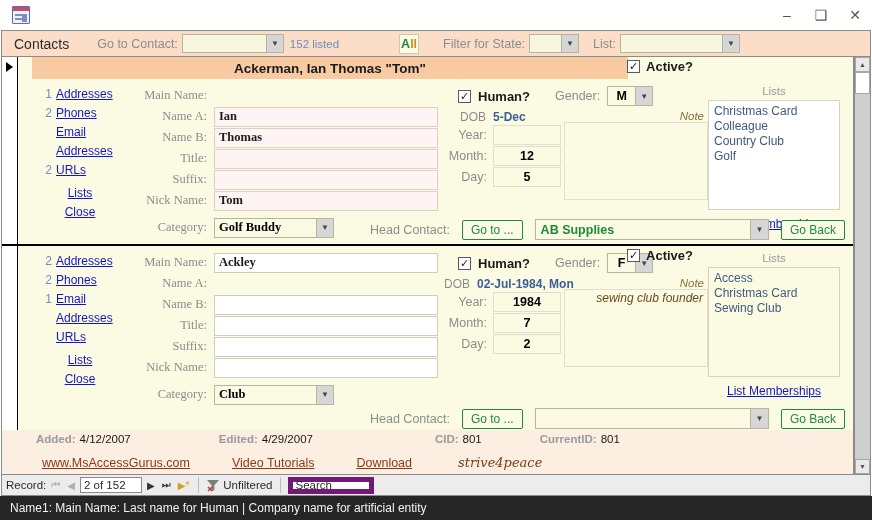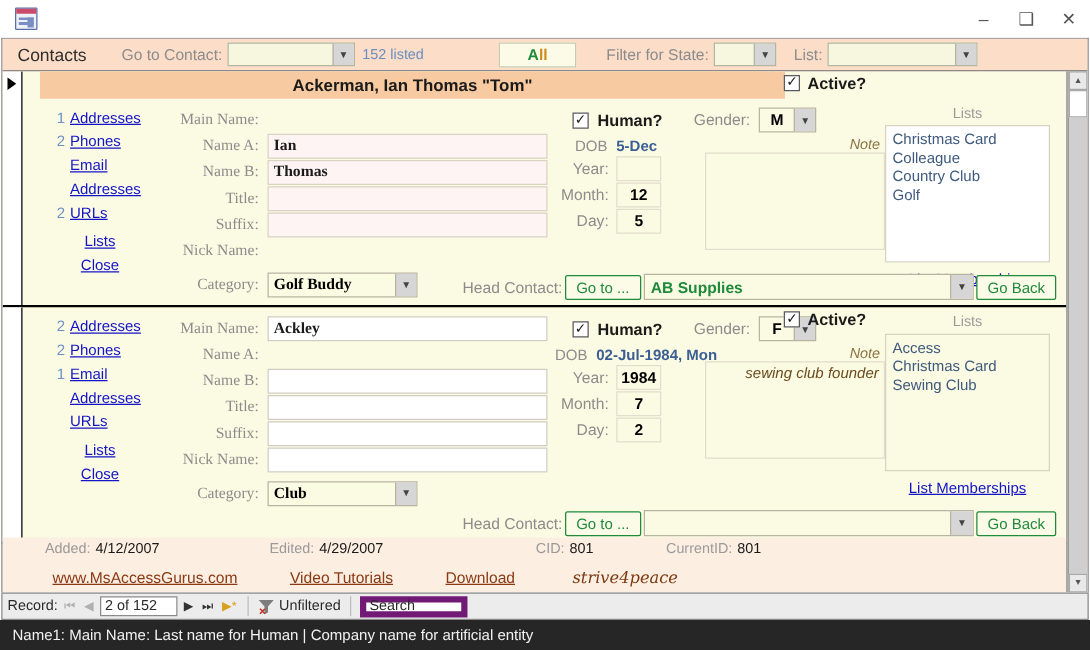--- a/index.html
+++ b/index.html
@@ -103,21 +103,21 @@
   .combo .arrow {
     width: 17px; background: #d6d6d6;
     border-left: 1px solid #b4b4a0;
     display: flex; align-items: center; justify-content: center;
     font-size: 8px; color: #444;
   }
   .cnt-listed { color: #6a8fc0; font-size: 11.5px; }
 
   .btn-all {
     border: 1px solid #c9c9b4; background: #fbfbe8;
-    font-size: 12.5px; padding: 2px 22px; font-weight: bold;
+    font-size: 12.5px; padding: 2px 1px; font-weight: bold;
     line-height: 14px;
   }
   .btn-all span:nth-child(1){color:#1f8a3b;}
   .btn-all span:nth-child(2){color:#d08a1c;}
   .btn-all span:nth-child(3){color:#d08a1c;}
 
   
   .body-row { flex: 1; display: flex; min-height: 0; }
   .records-area {
     flex: 1; display: flex; flex-direction: column;
@@ -219,21 +219,21 @@
   .gender-combo .arrow{width:17px;background:#d6d6d6;border-left:1px solid #b9b4a2;display:flex;align-items:center;justify-content:center;font-size:8px;color:#444;}
 
   .dob-area { display: flex; margin-top: 3px; }
   .dob-left { width: 118px; min-width: 118px;}
   .dob-head { display:flex; align-items:baseline; gap:7px;}
   .dob-head .k { color:#8c8c8c; font-size:12px; width:42px; text-align:right;}
   .dob-head .v { color:#3b5f94; font-size:12px; font-weight:bold; white-space:nowrap;}
   .dob-row { display:flex; align-items:center; height:21px;}
   .dob-row .k { color:#8c8c8c; font-size:12.5px; width:49px; text-align:right; padding-right:6px;}
   .dob-row .v {
-    width: 36px; height: 20px; border:1px solid #e2ddcc; background:#fbfbe3;
+    width: 68px; height: 20px; border:1px solid #e2ddcc; background:#fbfbe3;
     font-size:12.5px; font-weight:bold; text-align:center;
     display:flex; align-items:center; justify-content:center;
   }
   .note-col { flex:1; padding-left: 2px; }
   .note-lbl { text-align:right; font-style: italic; color:#8a7242; font-size:11.5px; padding-right:4px;}
   .note-box {
     height: 78px; border:1px solid #e2ddcc; background:#fbfbe3;
     font-style: italic; color:#6b4a1e; font-size:12px;
     text-align:right; padding: 1px 4px;
   }
@@ -246,39 +246,39 @@
     background:#ffffff; padding:3px 5px;
     color:#3f5a7d; font-size:12px; line-height:15px;
   }
   .lists-box.cream { background:#fbfbe3; }
   .list-mem { text-align:center; margin-top: 4px; }
   .list-mem a { color:#1414c8; font-size:12px; text-decoration:underline; }
 
   
   .hc-row {
     position: absolute; left: 0; right: 0; bottom: 4px;
-    display: flex; align-items: center; gap: 2px; padding-left: 352px; padding-right: 8px;
+    display: flex; align-items: center; gap: 12px; padding-left: 352px; padding-right: 8px;
   }
   .hc-lbl { color:#8c8c8c; font-size:12.5px; }
   .btn-green {
     border:1px solid #1f8a3b; background:#fbfbe8; color:#1f8a3b;
     font-size:12px; padding: 2px 8px; border-radius:2px; white-space:nowrap;
   }
   .hc-combo { flex:1; display:inline-flex; height:21px; border:1px solid #b9b4a2; background:#fbfbe3; min-width:0;}
   .hc-combo .val { flex:1; padding:0 5px; font-size:12.5px; font-weight:bold; color:#1f8a3b; display:flex;align-items:center; overflow:hidden; white-space:nowrap;}
   .hc-combo .arrow{width:18px;background:#d6d6d6;border-left:1px solid #b9b4a2;display:flex;align-items:center;justify-content:center;font-size:8px;color:#444;}
 
   
   .form-footer {
     background:#fdeee2;
     padding: 3px 0 0 0;
     min-height: 44px;
   }
   .meta-row { display:flex; align-items:baseline; padding-left: 34px; height:18px;}
-  .meta-row .k { color:#9a9a9a; font-size:11.5px; margin-right:4px;}
+  .meta-row .k { color:#9a9a9a; font-size:11.5px; margin-right:4px;font-weight:bold;}
   .meta-row .v { color:#1a1a1a; font-size:11.5px; }
   .meta-gap1 { width: 88px; }
   .meta-gap2 { width: 122px; }
   .meta-gap3 { width: 58px; }
   .links-row { display:flex; align-items:baseline; padding-left: 40px; margin-top:4px;}
   .flink { color:#8a3a14; font-size:12.5px; text-decoration:underline; }
   .flink.l2 { margin-left: 42px; }
   .flink.l3 { margin-left: 42px; }
   .s4p { margin-left: 46px; color:#7c3a12; font-size:13px; font-family:"DejaVu Serif", serif; font-style:italic;}
 
@@ -432,20 +432,21 @@
                   <div class="fld-row">
                       <div class="fld-lbl">Title:</div>
                       <div class="fld-box"></div>
                     </div>
                   <div class="fld-row">
                       <div class="fld-lbl">Suffix:</div>
                       <div class="fld-box"></div>
                     </div>
                   <div class="fld-row">
                       <div class="fld-lbl">Nick Name:</div>
+                      <div class="fld-box">Tom</div>
                     </div>
                   <div class="fld-row" style="margin-top:6px;">
                     <div class="fld-lbl">Category:</div>
                     <div class="cat-combo">
                       <div class="val">Golf Buddy</div>
                       <div class="arrow">▼</div>
                     </div>
                   </div>
                 </div>
 

